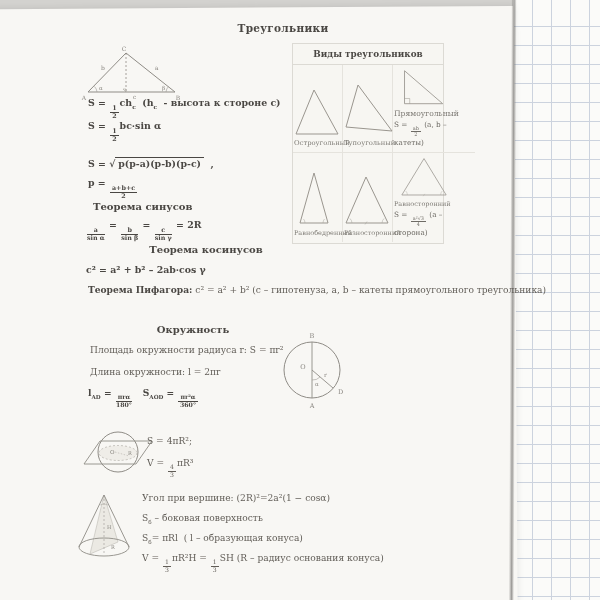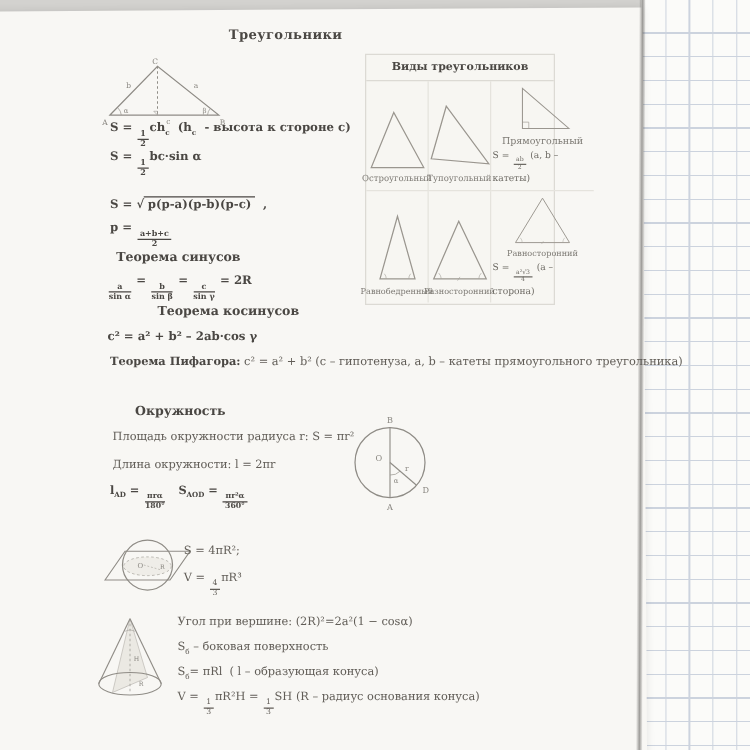--- a/index.html
+++ b/index.html
@@ -17,34 +17,34 @@
   .page{position:absolute;left:-8px;top:6px;width:522px;height:600px;background:#f8f7f4;
     transform:rotate(-.35deg);transform-origin:100% 0;box-shadow:0 0 7px rgba(0,0,0,.10);}
   .content{position:absolute;inset:0;z-index:2;}
   .t{position:absolute;white-space:nowrap;line-height:1.15;}
   .bold{font-weight:bold;color:#4a4743;}
   .reg{color:#615d57;}
   .s105{font-size:10.5px;letter-spacing:.3px;}
   .s10{font-size:10px;}
   .s95{font-size:9.4px;}
   .s92{font-size:9.1px;}
-  .ctr{}
+  .ctr{text-align:center;}
   sub{font-size:.62em;}
   .fr{display:inline-flex;flex-direction:column;text-align:center;vertical-align:-.55em;
       font-size:.68em;line-height:1.12;margin:0 1px;}
   .fr>span:first-child{border-bottom:.9px solid currentColor;padding:0 2px;}
   .ov{border-top:.9px solid currentColor;padding:0 1px;}
   
   .box{position:absolute;left:292px;top:43px;width:152px;height:201px;background:#f7f6f2;
        border:1px solid #dcdad4;}
   .box-h{height:21px;line-height:21px;text-align:center;font-weight:bold;font-size:8.8px;
          color:#4a4743;border-bottom:1px solid #dcdad4;}
   .box-grid{display:grid;grid-template-columns:50px 50px 82px;grid-template-rows:88px 89px;}
   .cell{border-right:1px solid #e5e3dd;border-bottom:1px solid #e5e3dd;display:flex;
-        flex-direction:column;align-items:center;justify-content:flex-end;padding:4px 1px 5px;}
+        flex-direction:column;justify-content:flex-end;padding:4px 1px 5px;}
   .cell:nth-child(3n){border-right:none;}
   .cell:nth-child(n+4){border-bottom:none;}
   .cell-label{font-size:6.8px;color:#7d7a74;margin-top:2px;}
   .cell-f{font-size:7.3px;color:#6e6b65;margin-top:2px;}
   .dg{position:absolute;}
   .dg path,.dg line,.dg circle,.dg ellipse,.dg polygon{vector-effect:non-scaling-stroke;}
   .dtxt{font-family:"DejaVu Serif",serif;fill:#8a8781;}
 </style>
 </head>
 <body>

